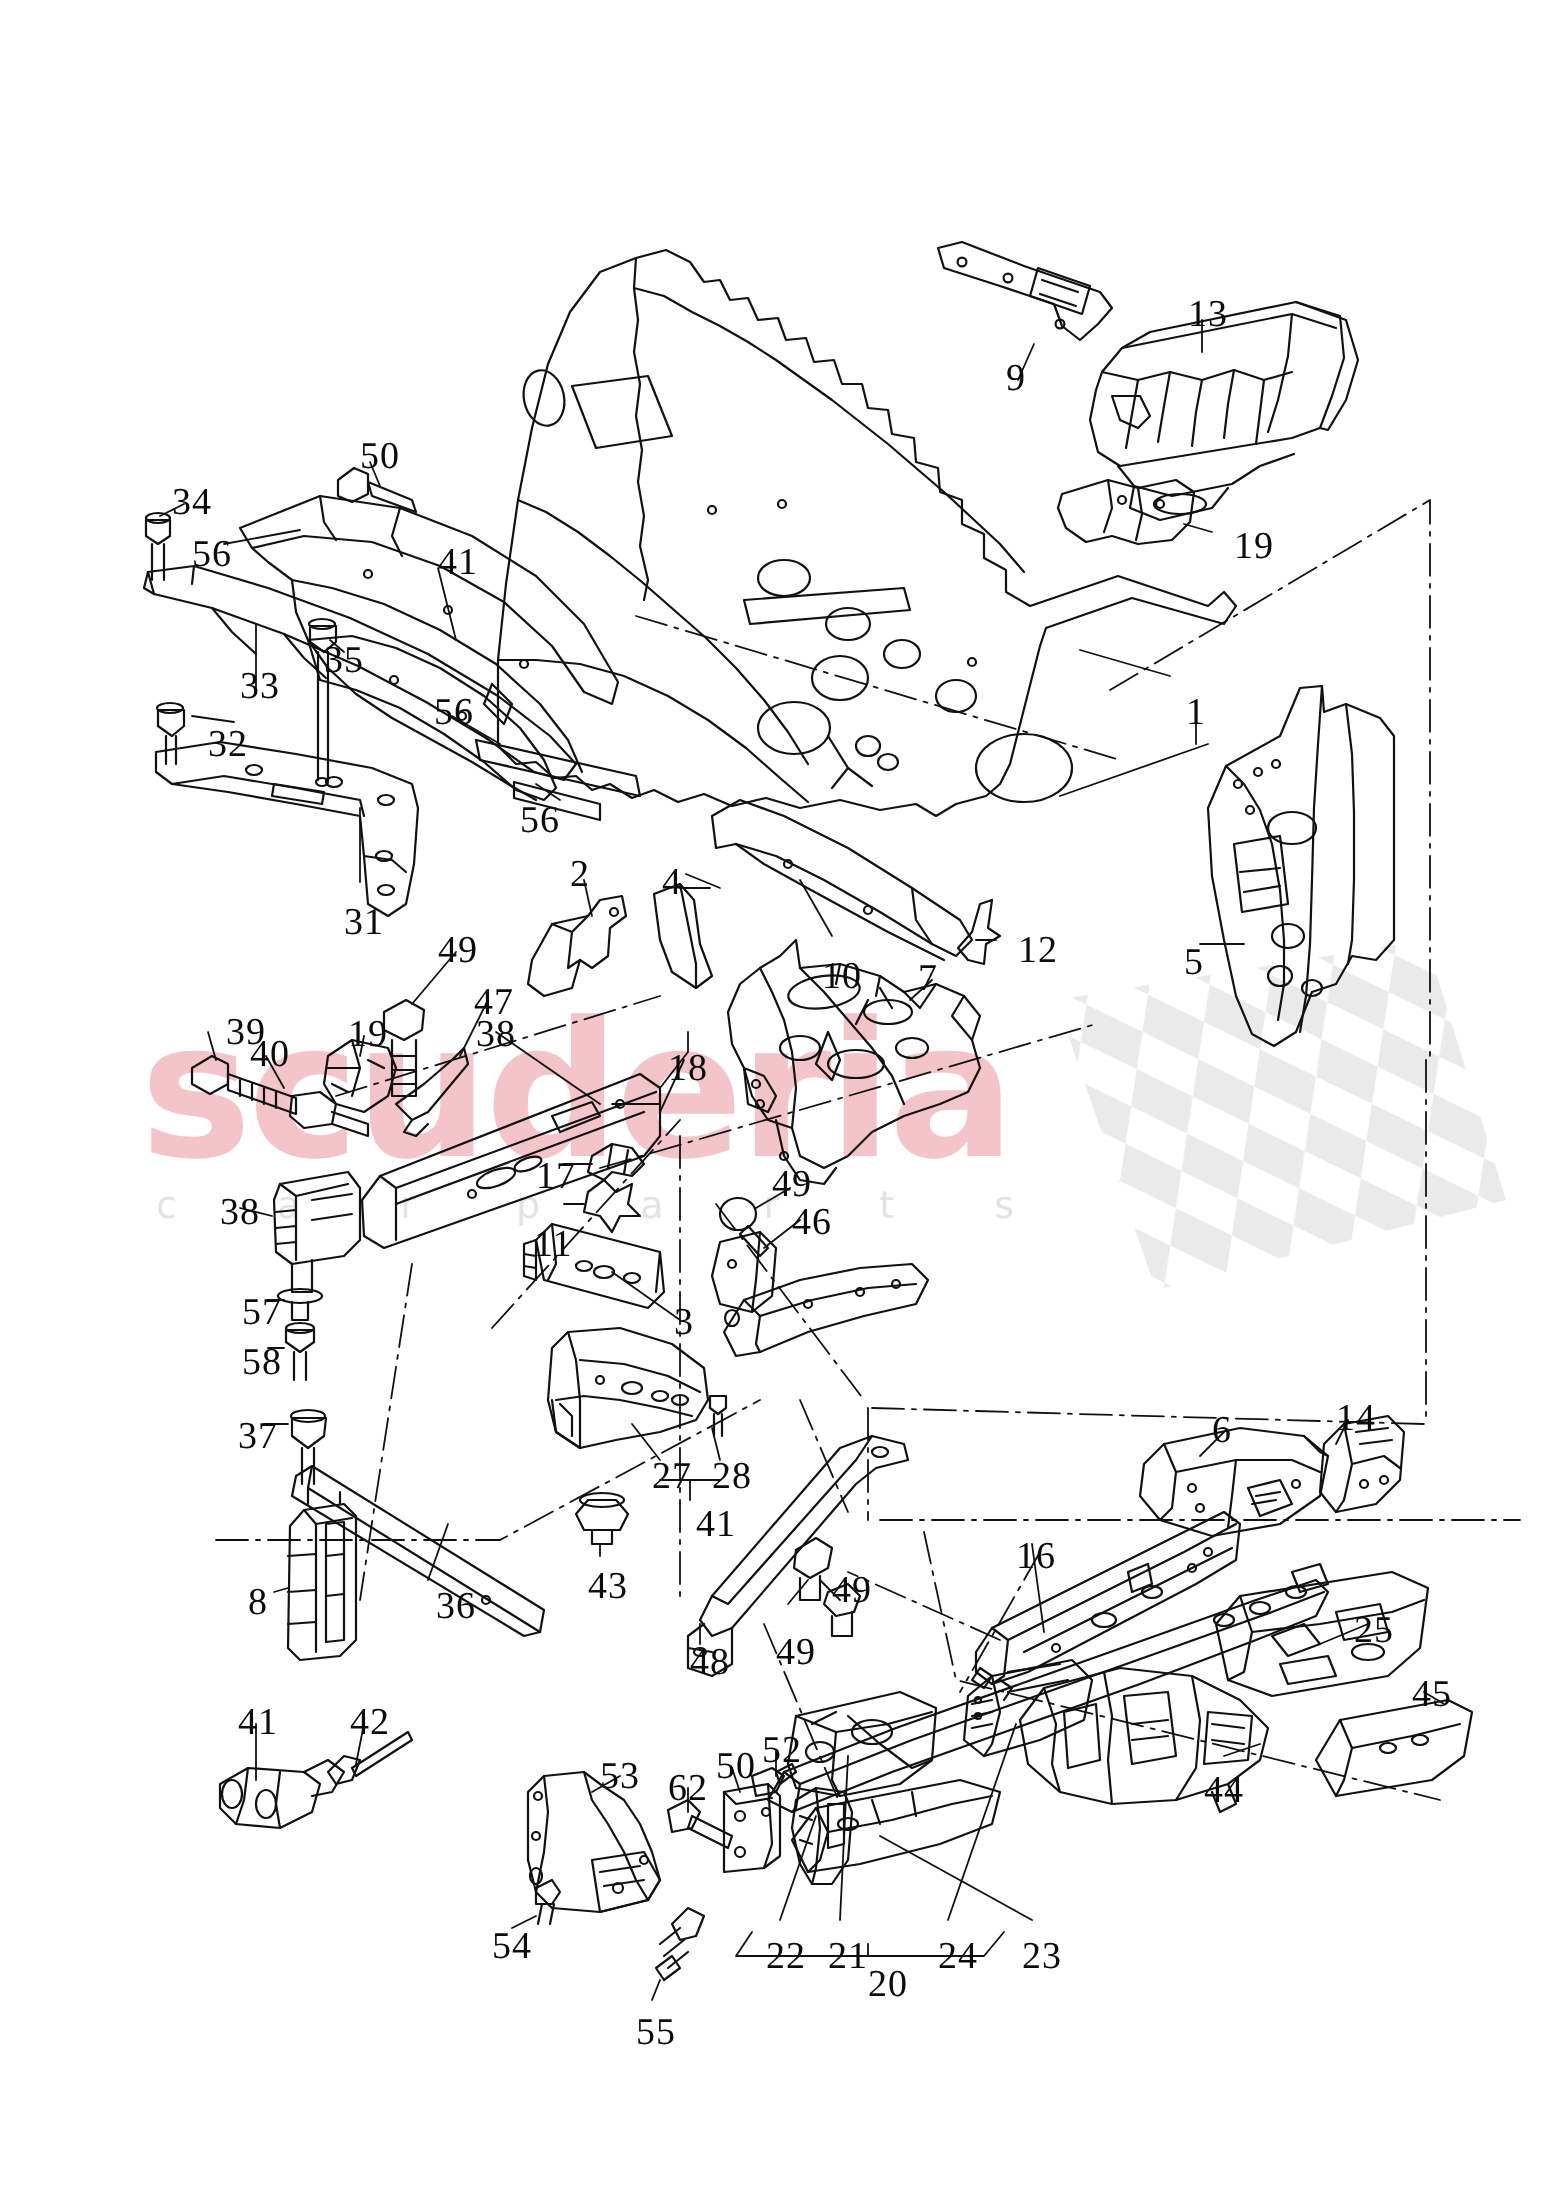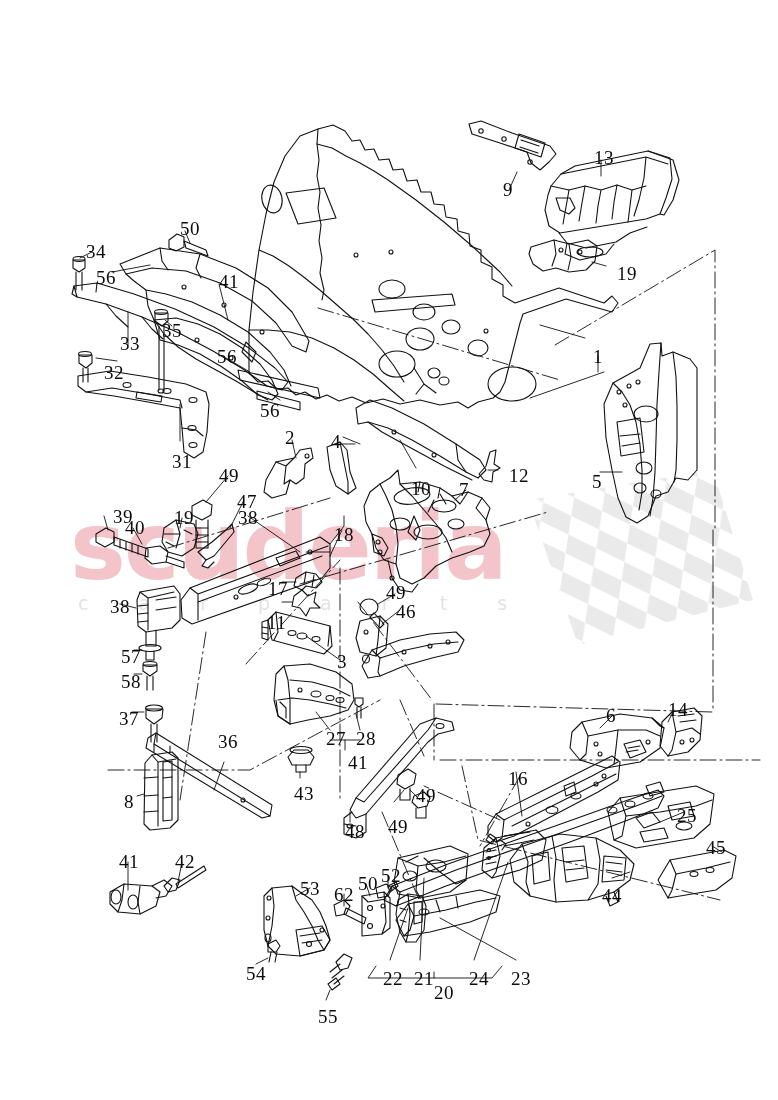--- a/index.html
+++ b/index.html
@@ -745,21 +745,21 @@
     <span class="lbl" style="left:348px;top:753px">41</span>
     <span class="lbl" style="left:326px;top:729px">27</span>
     <span class="lbl" style="left:356px;top:729px">28</span>
     <span class="lbl" style="left:219px;top:272px">41</span>
     <span class="lbl" style="left:180px;top:219px">50</span>
     <span class="lbl" style="left:172px;top:452px">31</span>
     <span class="lbl" style="left:104px;top:363px">32</span>
     <span class="lbl" style="left:120px;top:334px">33</span>
     <span class="lbl" style="left:86px;top:242px">34</span>
     <span class="lbl" style="left:162px;top:321px">35</span>
-    <span class="lbl" style="left:218px;top:732px">36</span>
+    <span class="lbl" style="left:218px;top:794px">36</span>
     <span class="lbl" style="left:119px;top:709px">37</span>
     <span class="lbl" style="left:238px;top:508px">38</span>
     <span class="lbl" style="left:110px;top:597px">38</span>
     <span class="lbl" style="left:113px;top:507px">39</span>
     <span class="lbl" style="left:125px;top:518px">40</span>
     <span class="lbl" style="left:119px;top:852px">41</span>
     <span class="lbl" style="left:175px;top:852px">42</span>
     <span class="lbl" style="left:294px;top:784px">43</span>
     <span class="lbl" style="left:602px;top:886px">44</span>
     <span class="lbl" style="left:706px;top:838px">45</span>

